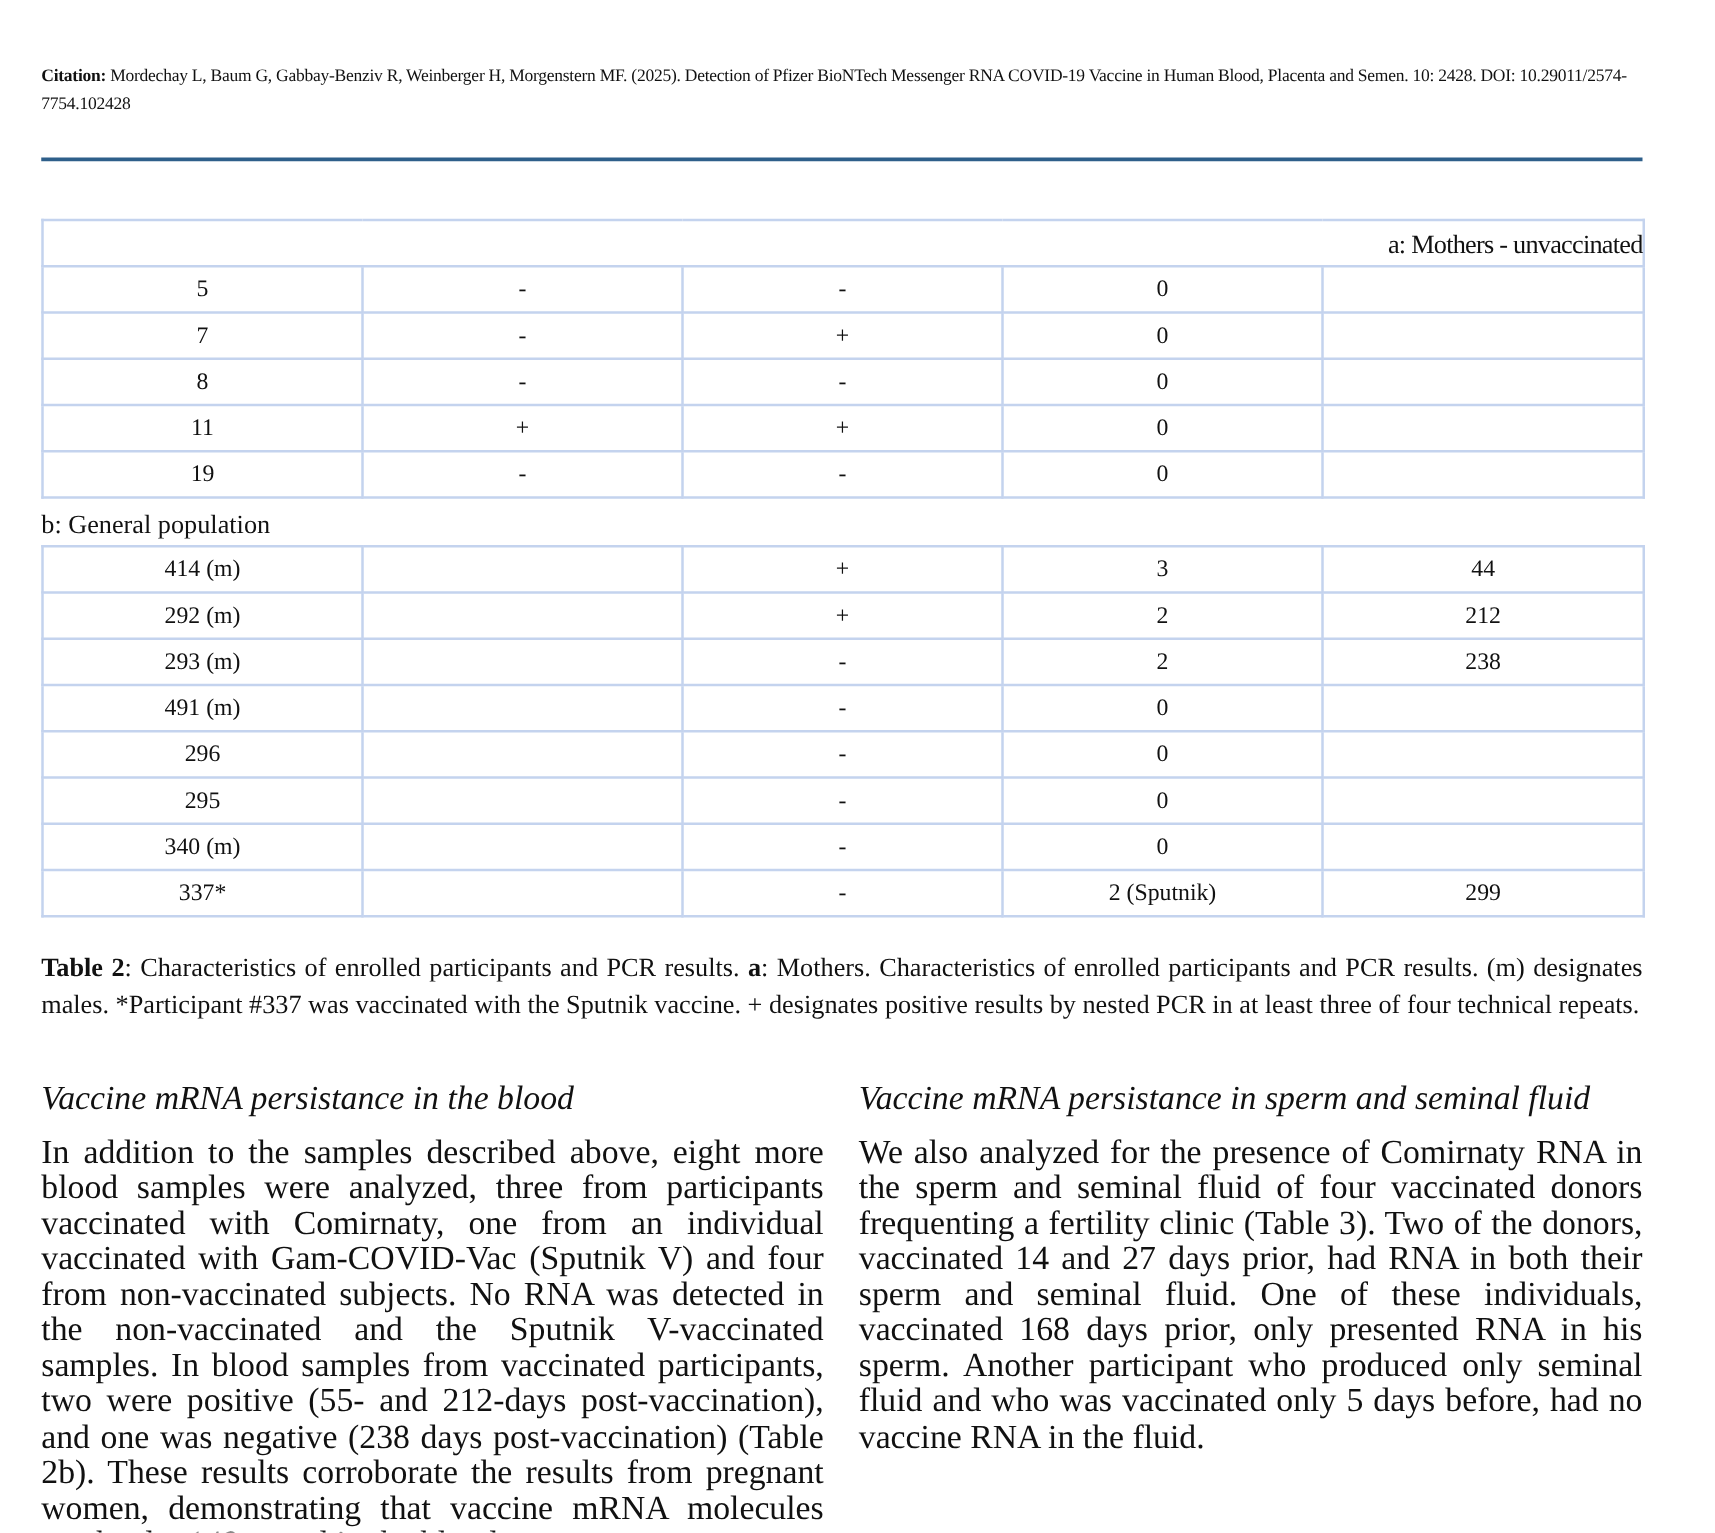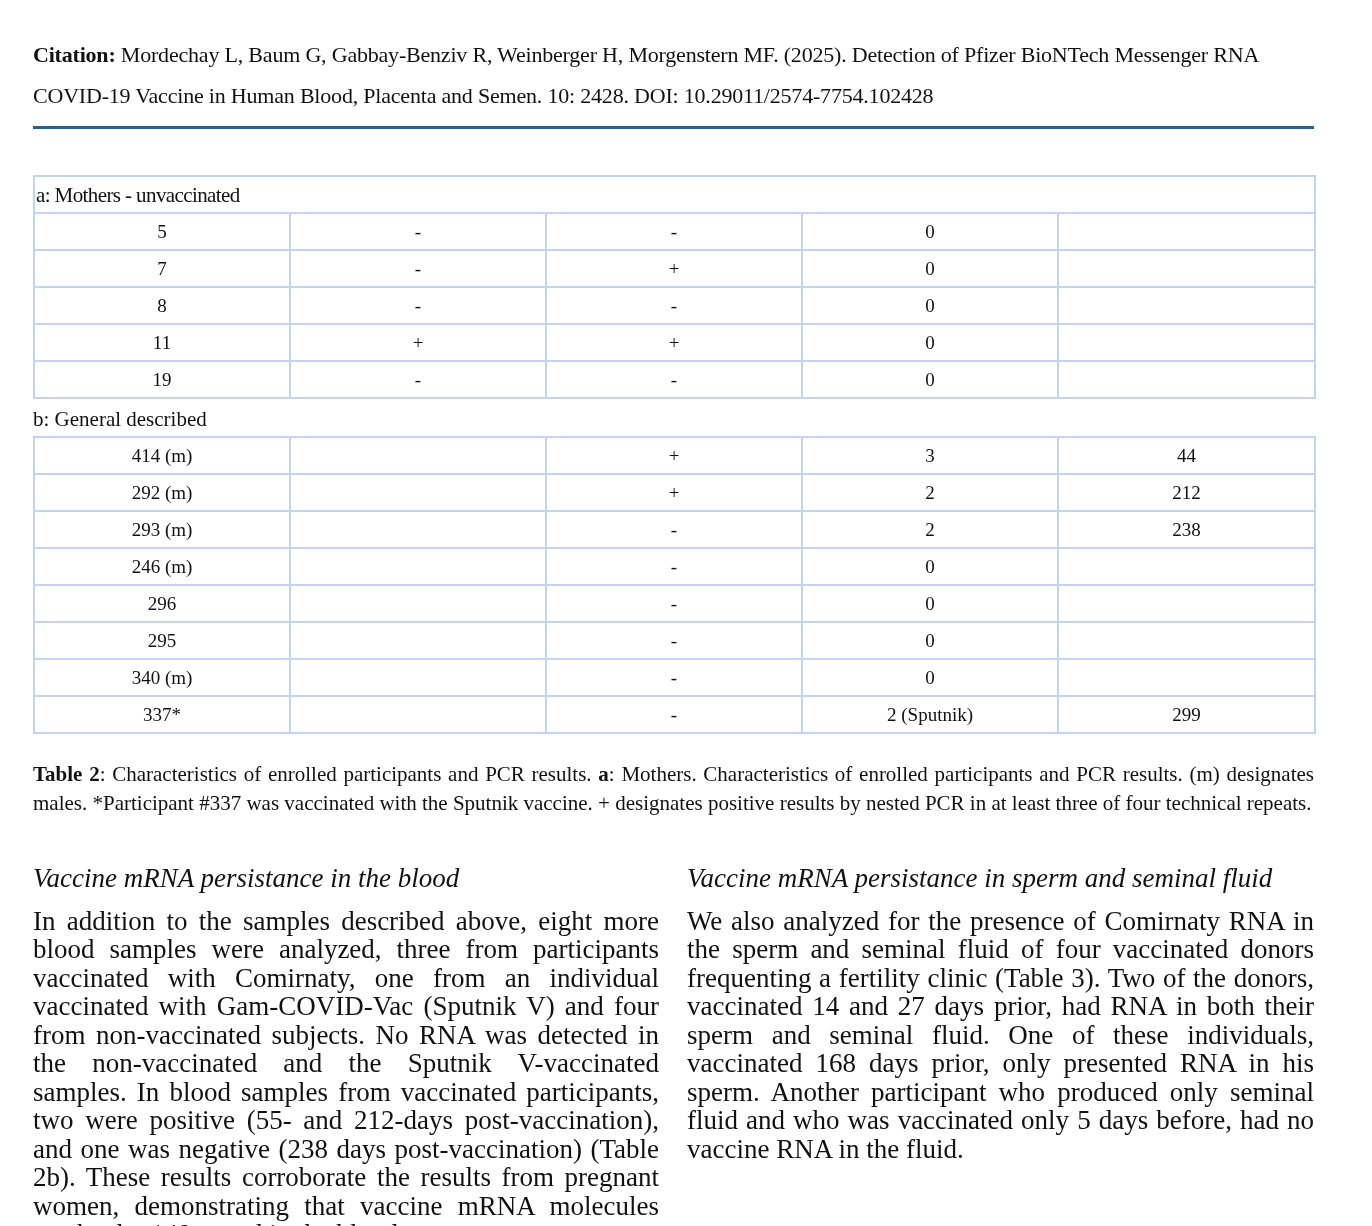--- a/index.html
+++ b/index.html
@@ -11,24 +11,24 @@
       width: 1372px;
       height: 1226px;
       position: relative;
       font-family: "Liberation Serif", "DejaVu Serif", serif;
       color: #111111;
       overflow: hidden;
     }
     .citation {
       position: absolute;
       left: 33px;
-      top: 34px;
+      top: 51px;
       width: 1282px;
-      font-size: 22px;
-      line-height: 41px;
+      font-size: 14px;
+      line-height: 22px;
       letter-spacing: -0.2px;
     }
     .citation b { font-weight: bold; }
     .divider {
       position: absolute;
       left: 33px;
       top: 126px;
       width: 1281px;
       height: 3px;
       background: #2e5f8a;
@@ -43,21 +43,21 @@
     }
     .tbl td {
       border: 2px solid #c4d3ee;
       height: 35px;
       padding: 0;
       text-align: center;
       vertical-align: middle;
       line-height: 20px;
     }
     .tbl td.sec-head {
-      text-align: left;
+      text-align: right;
       padding-left: 1px;
       font-size: 21px;
       letter-spacing: -0.6px;
     }
     #tbl-a { top: 175px; }
     #tbl-b { top: 436px; }
     .sec-label-b {
       position: absolute;
       left: 33px;
       top: 406px;
@@ -140,21 +140,21 @@
   <tr>
     <td>19</td>
     <td>-</td>
     <td>-</td>
     <td>0</td>
     <td></td>
   </tr>
 </tbody>
   </table>
 
-<div class="sec-label-b">b: General described</div>
+<div class="sec-label-b">b: General population</div>
 
 <table class="tbl" id="tbl-b">
   <colgroup>
     <col style="width:256px">
       <col style="width:256px">
       <col style="width:256px">
       <col style="width:256px">
       <col style="width:257px">
   </colgroup>
   <tbody>
@@ -173,21 +173,21 @@
     <td>212</td>
   </tr>
   <tr>
     <td>293 (m)</td>
     <td></td>
     <td>-</td>
     <td>2</td>
     <td>238</td>
   </tr>
   <tr>
-    <td>246 (m)</td>
+    <td>491 (m)</td>
     <td></td>
     <td>-</td>
     <td>0</td>
     <td></td>
   </tr>
   <tr>
     <td>296</td>
     <td></td>
     <td>-</td>
     <td>0</td>

